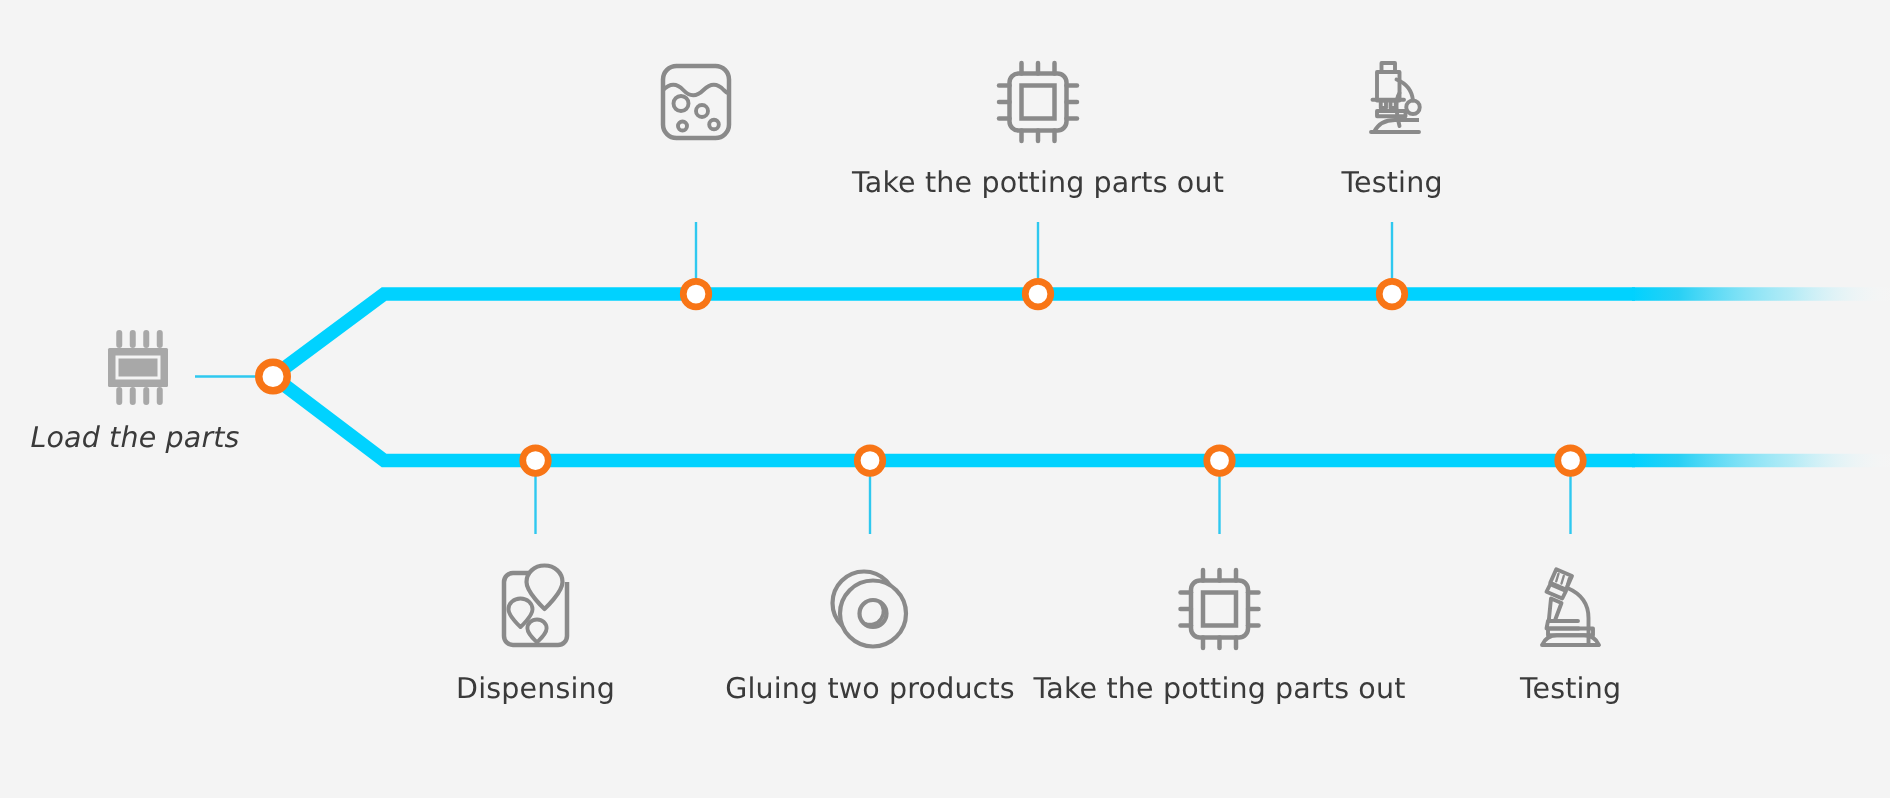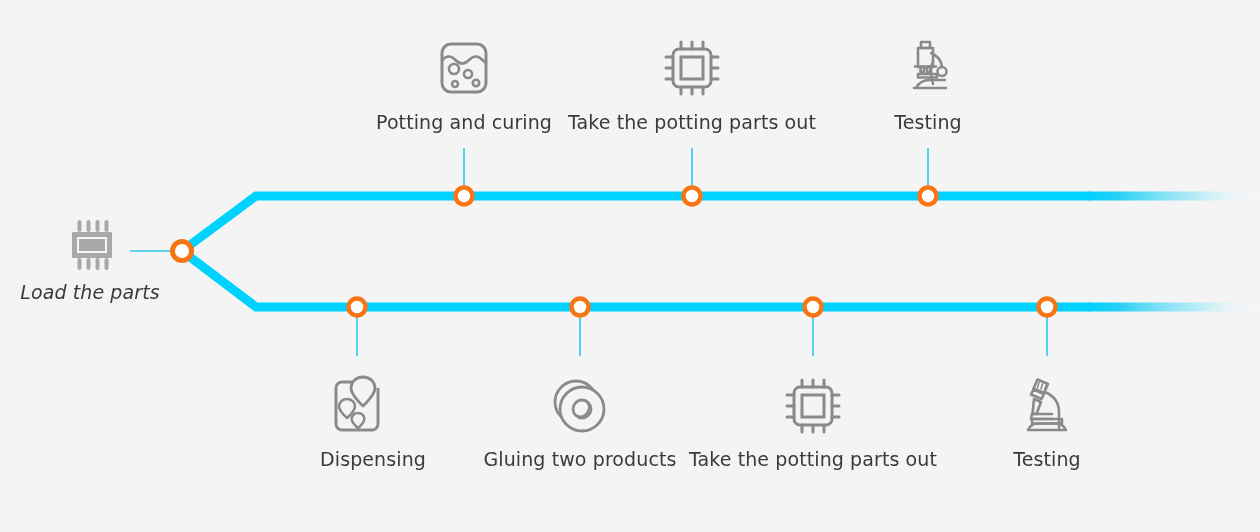--- a/index.html
+++ b/index.html
@@ -120,21 +120,20 @@
       <g fill="none" stroke="#8a8a8a" stroke-width="3">
         <rect x="10" y="8" width="44" height="48" rx="9"></rect>
         <path d="M10 24 q7 -7 13.5 0 t13.5 0 t13.5 0 q2 2 3.5 2.5" stroke-width="2.6"></path>
         <circle cx="22" cy="33" r="5" stroke-width="2.6"></circle>
         <circle cx="36" cy="38" r="4" stroke-width="2.6"></circle>
         <circle cx="44" cy="47" r="3.2" stroke-width="2.6"></circle>
         <circle cx="23" cy="48" r="3" stroke-width="2.6"></circle>
       </g>
     </svg>
   </div>
-  <div class="node-label" style="left:464px; top:113px;">Potting and curing</div>
 
   <div class="icon-box" style="left:692px; top:36px;">
     <svg viewBox="0 0 64 64">
       <g fill="none" stroke="#8a8a8a" stroke-width="3" stroke-linecap="round">
         <rect x="13" y="13" width="38" height="38" rx="6"></rect>
         <rect x="21" y="21" width="22" height="22"></rect>
         <line x1="21" y1="6" x2="21" y2="13"></line>
         <line x1="32" y1="6" x2="32" y2="13"></line>
         <line x1="43" y1="6" x2="43" y2="13"></line>
         <line x1="21" y1="51" x2="21" y2="58"></line>
@@ -173,21 +172,21 @@
   <div class="icon-box" style="left:357px; top:374px;">
     <svg viewBox="0 0 64 64">
       <g fill="none" stroke="#8a8a8a" stroke-width="3" stroke-linejoin="round">
         <path d="M17 8 h18 M47 8 h0 M53 14 v36 a6 6 0 0 1 -6 6 h-30 a6 6 0 0 1 -6 -6 v-36 a6 6 0 0 1 6 -6 h18"></path>
         <path d="M38 3 c7 0 12 5 12 11 c0 7 -12 18 -12 18 c0 0 -12 -11 -12 -18 c0 -6 5 -11 12 -11 z" fill="#f4f4f4" stroke-width="2.8"></path>
         <path d="M22 25 c4.5 0 8 3.2 8 7.2 c0 4.6 -8 11.8 -8 11.8 c0 0 -8 -7.2 -8 -11.8 c0 -4 3.5 -7.2 8 -7.2 z" stroke-width="2.6"></path>
         <path d="M33 39 c3.6 0 6.4 2.6 6.4 5.8 c0 3.7 -6.4 9.4 -6.4 9.4 c0 0 -6.4 -5.7 -6.4 -9.4 c0 -3.2 2.8 -5.8 6.4 -5.8 z" stroke-width="2.6"></path>
       </g>
     </svg>
   </div>
-  <div class="node-label" style="left:373px; top:450px;">Dispensing</div>
+  <div class="node-label" style="left:357px; top:450px;">Dispensing</div>
 
   <div class="icon-box" style="left:580px; top:374px;">
     <svg viewBox="0 0 64 64">
       <g fill="none" stroke="#8a8a8a" stroke-width="2.8">
         <circle cx="28" cy="28" r="21"></circle>
         <circle cx="34" cy="35" r="22" fill="#f4f4f4"></circle>
         <circle cx="34" cy="35" r="9"></circle>
         <path d="M38.5 27.2 a9 9 0 0 1 -9.8 14.6" stroke-width="2.4"></path>
       </g>
     </svg>

